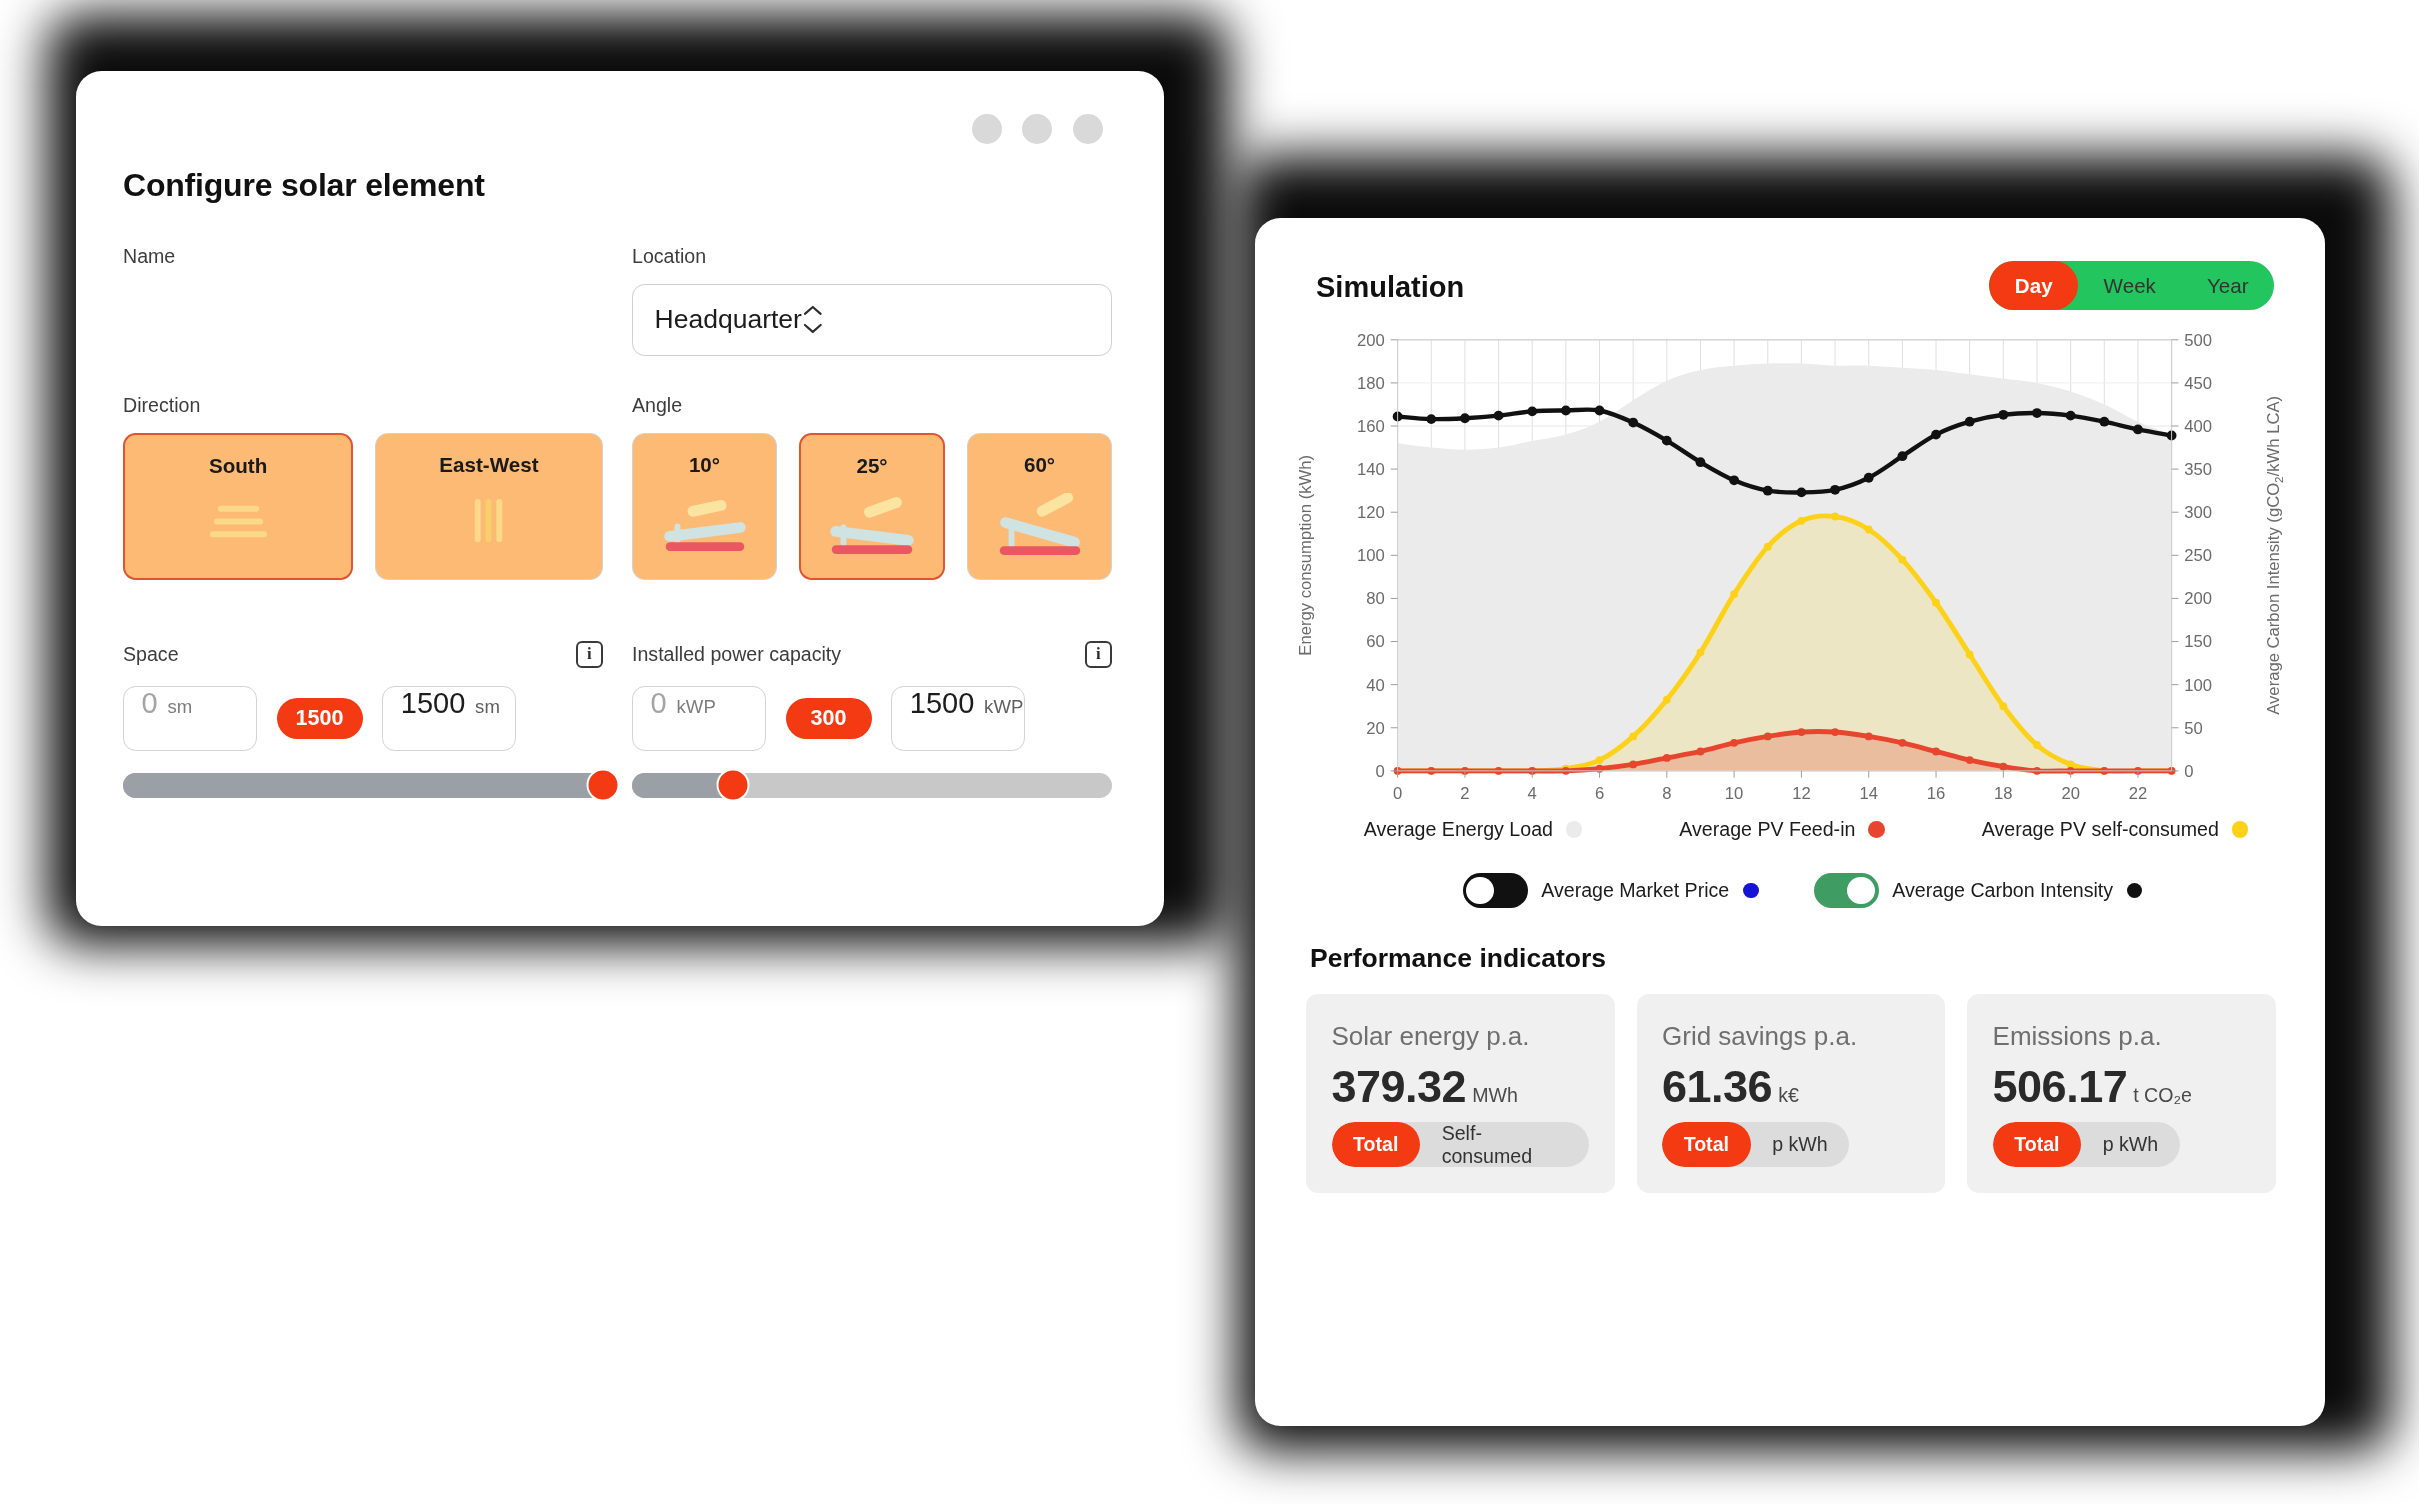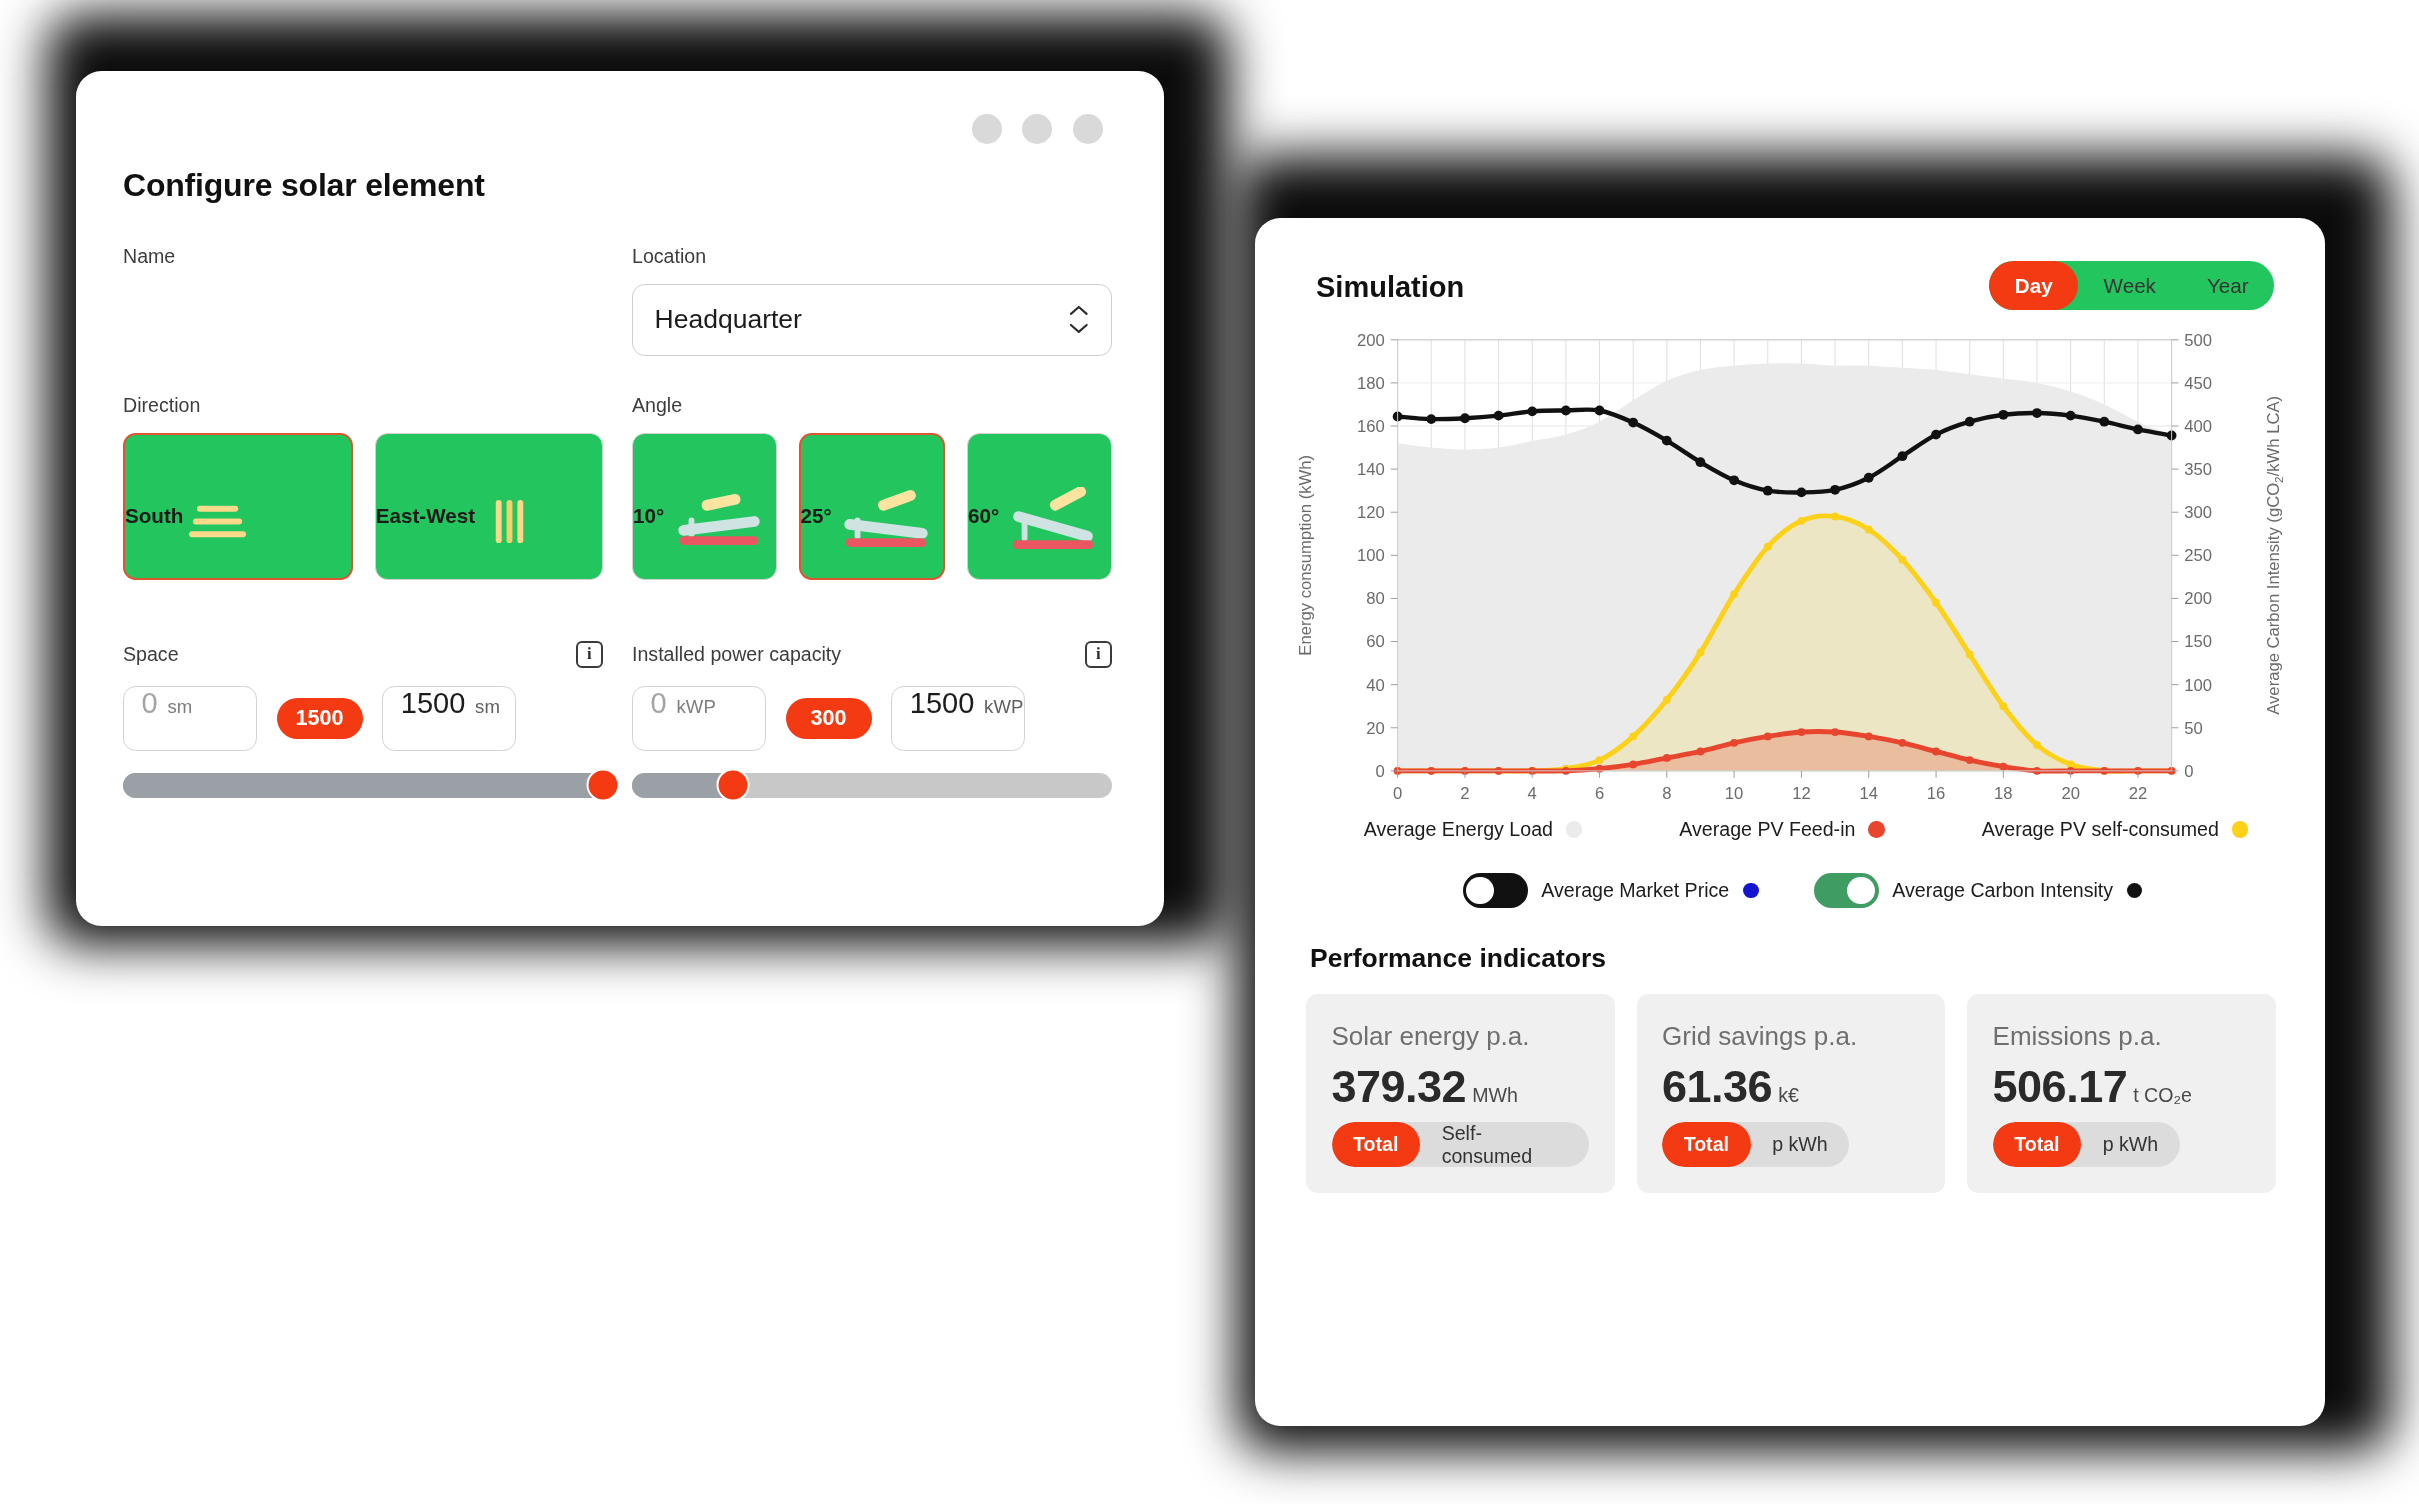--- a/index.html
+++ b/index.html
@@ -50,36 +50,36 @@
   .textbox {
     margin-top: 15.7px;
     height: 72px;
     border: 1px solid #cfcfcf;
     border-radius: 12.7px;
     display: flex; align-items: center;
     padding: 0 21.6px;
     font-size: 26.5px; color: #1c1c1c;
     background: #fff;
   }
-  .textbox.select { justify-content: space-between; }
+  .textbox.select { }
   .chev {
     display: flex; flex-direction: column; align-items: center; gap: 4.9px;
     color: #2d2d2d;
   }
   .chev svg { display:block; }
 
   
   .tiles { margin-top: 15.7px; display: flex; gap: 21.6px; }
   .tile {
     flex: 1;
     height: 147px;
     border: 1px solid #d2d2d2;
     border-radius: 12.7px;
-    background: #22c55e;
-    display: flex; flex-direction: row; align-items: center;
+    background: #fdba74;
+    display: flex; flex-direction: column; align-items: center;
     padding-top: 19.6px;
   }
   .tile.selected { border: 2px solid #e05430; }
   .tile-label { font-size: 20.6px; font-weight: 700; color: #1a1a1a; }
   .tile-art { margin-top: 15.7px; }
   .tiles-3 .tile { height: 147px; }
 
   
   .sec-head { display:flex; align-items:center; justify-content: space-between; }
   .info-icon {

